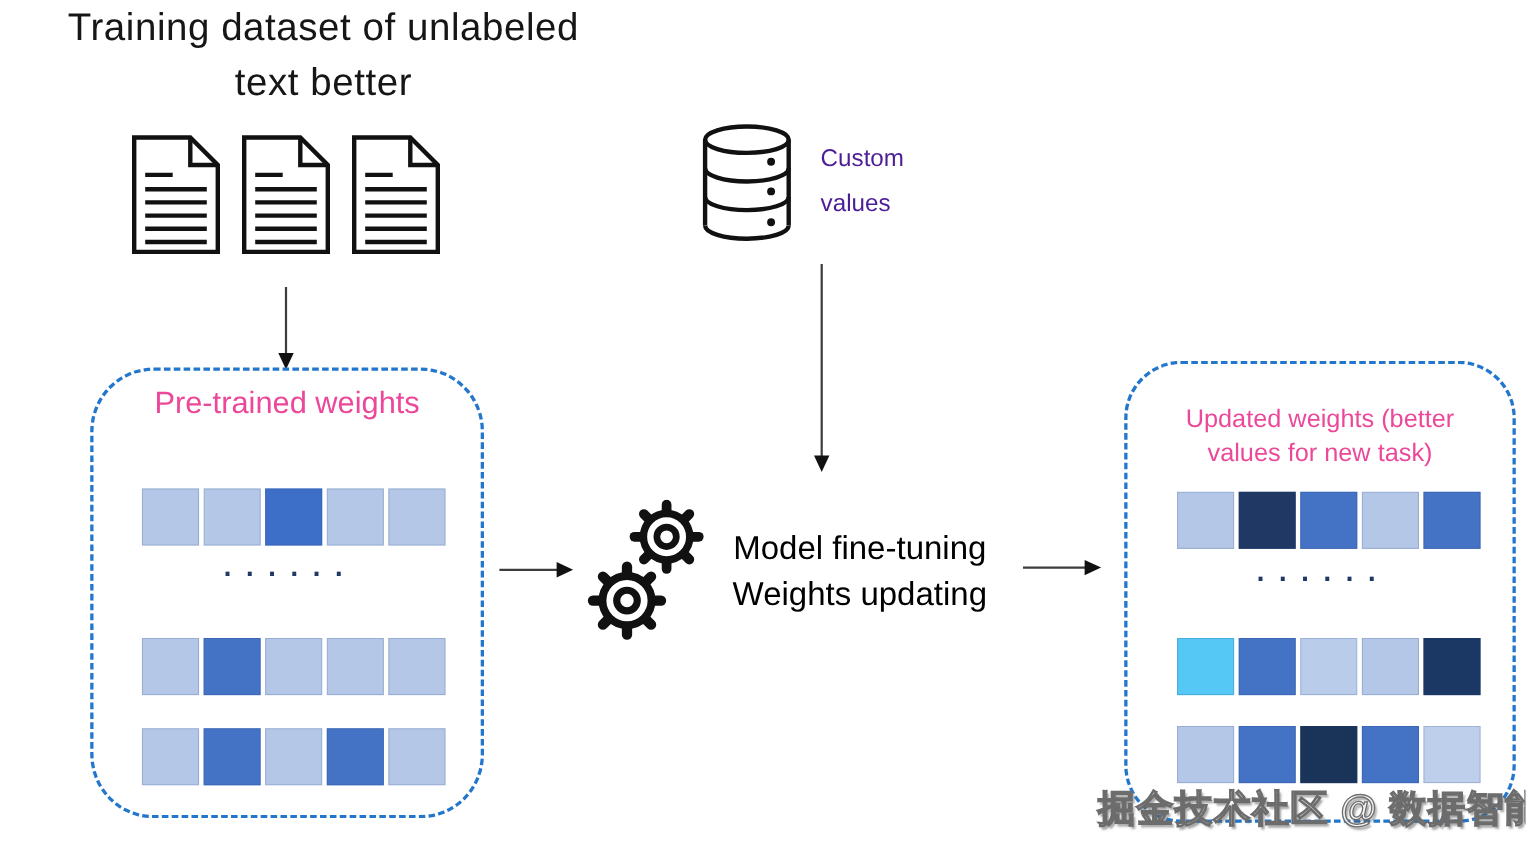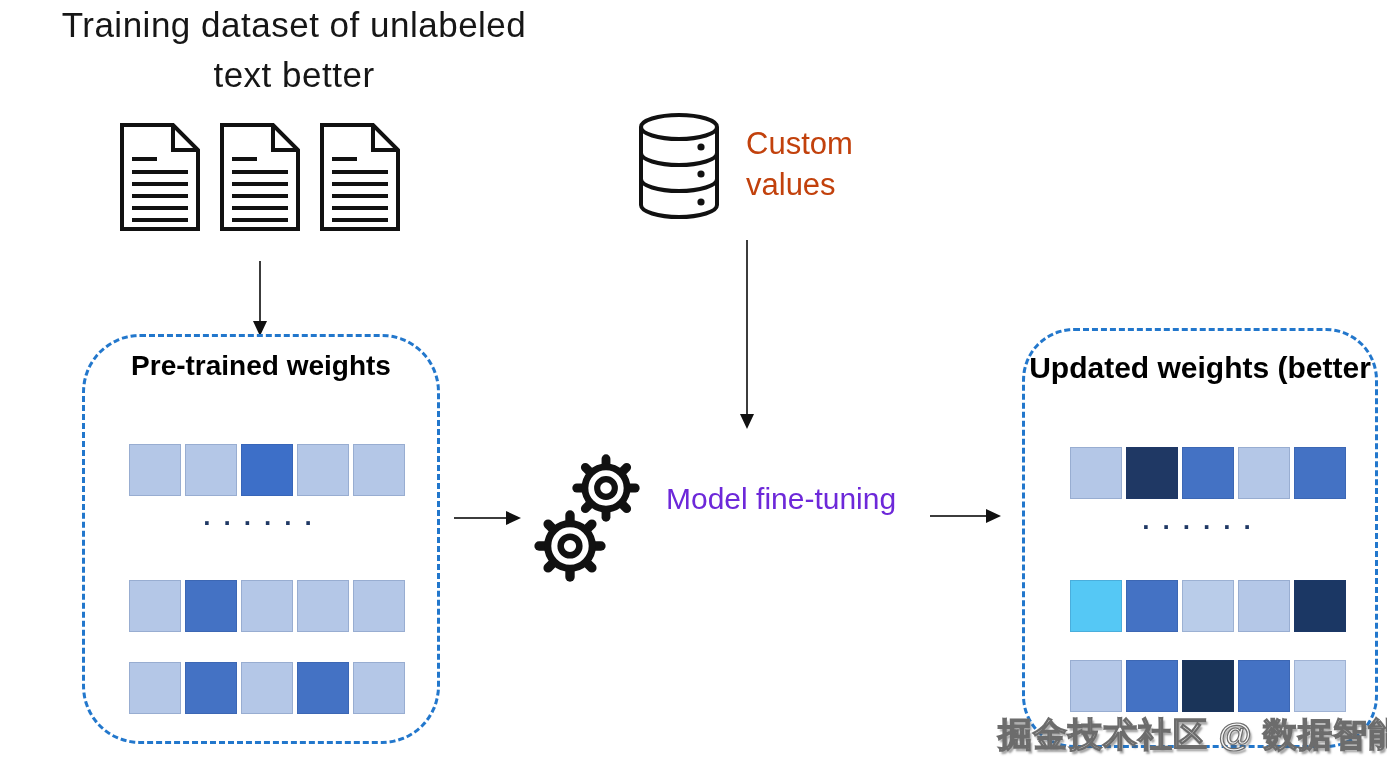--- a/index.html
+++ b/index.html
@@ -20,24 +20,24 @@
   .docs-row { position:absolute; left:117px; top:121px; display:flex; gap:14px; }
   .doc-icon svg { display:block; }
   
   .dashed-box {
     position:absolute; border:3px dashed #2277cc; background:#ffffff;
   }
   #left-box  { left:82px;  top:334px; width:358px; height:410px; border-radius:58px; }
   #right-box { left:1022px; top:328px; width:356px; height:420px; border-radius:52px; }
   .box-title {
     position:absolute; left:0; width:100%; text-align:center;
-    color:#000000; font-weight:700;
+    color:#ec4899; font-weight:400;
   }
   #left-box .box-title  { top:13px; font-size:28px; }
-  #right-box .box-title { top:21px; font-size:30px; line-height:31px; }
+  #right-box .box-title { top:34px; font-size:23px; line-height:31px; }
   .weight-row { position:absolute; display:flex; gap:4px; }
   .weight-cell {
     width:52px; height:52px;
     box-shadow:inset 0 0 0 1px rgba(25,55,110,0.18);
   }
   .dots {
     position:absolute; left:0; width:100%; text-align:center;
     color:#1f3864; font-size:22px; font-weight:700; letter-spacing:7px;
     font-family:"DejaVu Sans Mono", monospace;
   }
@@ -46,29 +46,29 @@
   #left-box  .row-1 { top:243px; left:44px; }
   #left-box  .row-2 { top:325px; left:44px; }
   #right-box .row-0 { top:116px; left:45px; }
   #right-box .dots  { top:178px; }
   #right-box .row-1 { top:249px; left:45px; }
   #right-box .row-2 { top:329px; left:45px; }
   
   .db-icon { position:absolute; left:636px; top:111px; }
   .custom-label {
     position:absolute; left:746px; top:123px;
-    font-size:31px; line-height:41px; color:#c2410c;
+    font-size:22px; line-height:41px; color:#4c1d95;
   }
   .gears { position:absolute; left:530px; top:450px; width:125px; height:140px; }
   .gear { position:absolute; }
   .gear-upper { left:42px; top:4px; }
   .gear-lower { left:4px;  top:60px; }
   .process-label {
     position:absolute; left:666px; top:478px;
-    font-size:30px; line-height:42px; color:#6d28d9;text-align:center;
+    font-size:30px; line-height:42px; color:#000000;text-align:center;
   }
   
   .arrow { position:absolute; }
   
   .watermark {
     position:absolute; left:998px; top:712px; width:389px;
     font-size:34px; font-weight:700; letter-spacing:1px; white-space:nowrap;
     color:#f6f6f6;
     -webkit-text-stroke:1.2px #6c6c6c;
     text-shadow:2px 3px 2px rgba(88,88,88,0.55);
@@ -213,30 +213,32 @@
           <line x1="69.8" y1="30.2" x2="80.4" y2="19.6"></line>
         </g>
         <circle cx="50" cy="50" r="31" fill="#fff" stroke="#111" stroke-width="10"></circle>
         <circle cx="50" cy="50" r="13" fill="#fff" stroke="#111" stroke-width="9"></circle>
       </svg>
     </span>
   </div>
 
   <div class="process-label">
     <div>Model fine-tuning</div>
+    <div>Weights updating</div>
   </div>
 
   <svg class="arrow" style="left:928px; top:506px;" width="74" height="20" viewBox="0 0 74 20">
     <line x1="2" y1="10" x2="60" y2="10" stroke="#3c3c3c" stroke-width="2"></line>
     <polygon points="58,3 58,17 73,10" fill="#111"></polygon>
   </svg>
 
   <div id="right-box" class="dashed-box">
     <div class="box-title">
       <div>Updated weights (better</div>
+      <div>values for new task)</div>
     </div>
     <div class="weight-row row-0">
         <div class="weight-cell" style="background: rgb(180, 199, 231);"></div>
         <div class="weight-cell" style="background: rgb(31, 56, 100);"></div>
         <div class="weight-cell" style="background: rgb(68, 114, 196);"></div>
         <div class="weight-cell" style="background: rgb(180, 199, 231);"></div>
         <div class="weight-cell" style="background: rgb(68, 114, 196);"></div>
       </div>
     <div class="dots">......</div>
     <div class="weight-row row-1">

